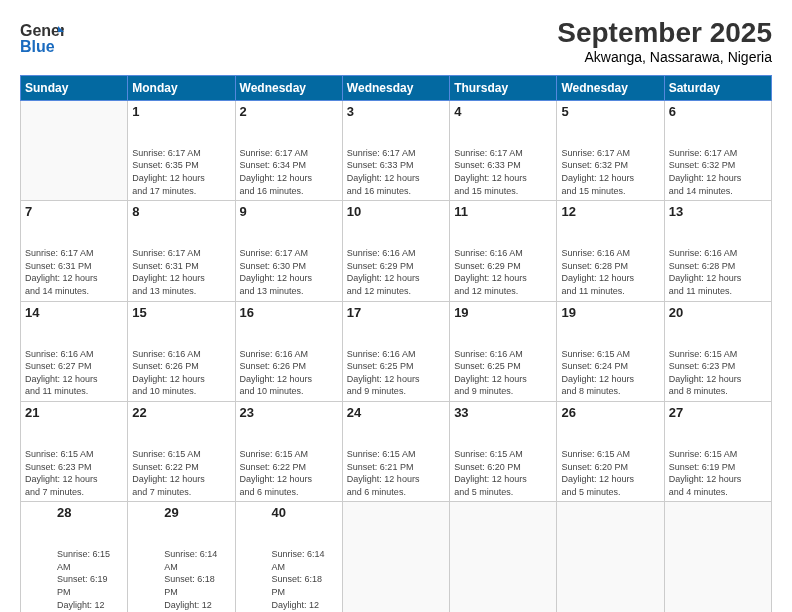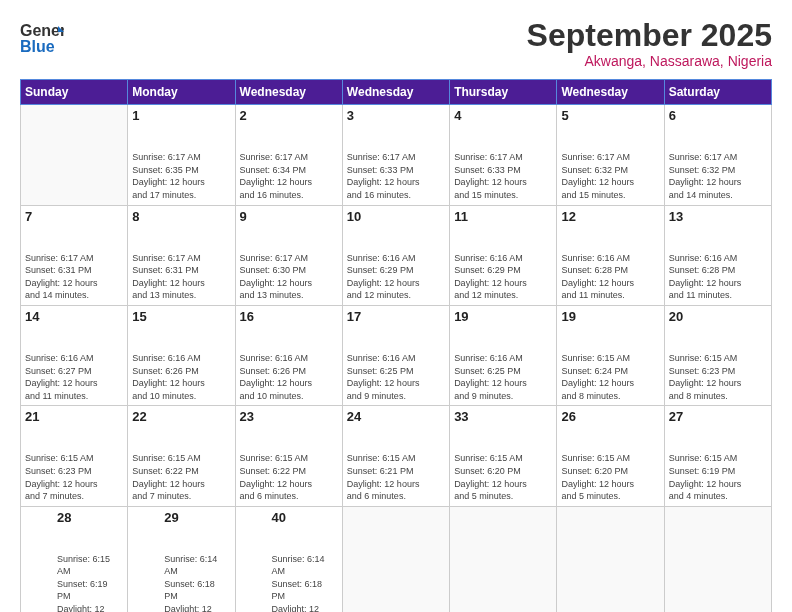--- a/index.html
+++ b/index.html
@@ -24,38 +24,38 @@
       margin-bottom: 10px;
     }
     .logo {
       display: flex;
       align-items: center;
     }
     .title-block {
       text-align: right;
     }
     .month-title {
-      font-size: 32px;
+      font-size: 28px;
       font-weight: bold;
       color: #333;
       line-height: 1.1;
     }
     .location {
       font-size: 14px;
-      color: #be185d;
+      color: #000000;
     }
     .calendar {
       flex: 1;
       border: 1px solid #ccc;
       border-collapse: collapse;
       width: 100%;
       table-layout: fixed;
     }
     .calendar th {
-      background: #4c1d95;
+      background: #0369a1;
       color: #fff;
       font-size: 12px;
       font-weight: bold;
       padding: 5px 4px;
       text-align: left;
       border: 1px solid #5588dd;
     }
     .calendar td {
       vertical-align: top;
       border: 1px solid #ccc;

